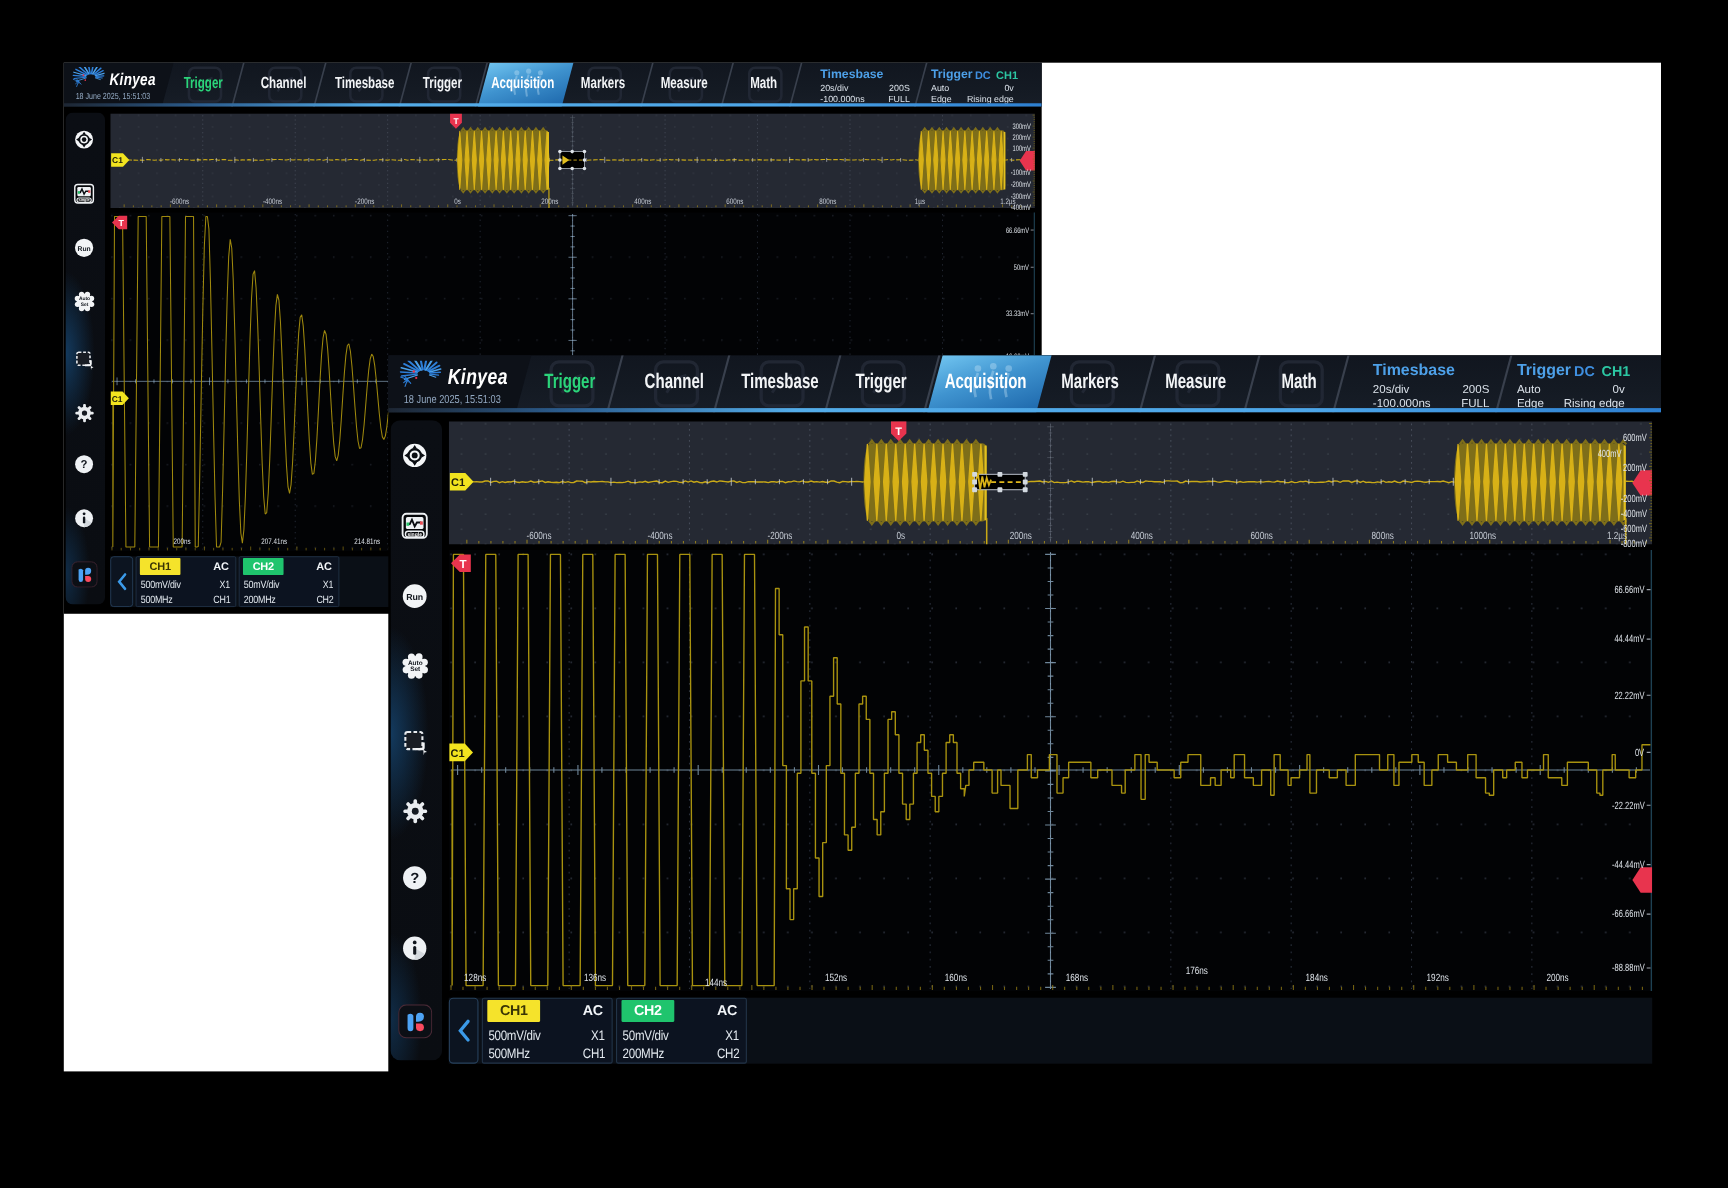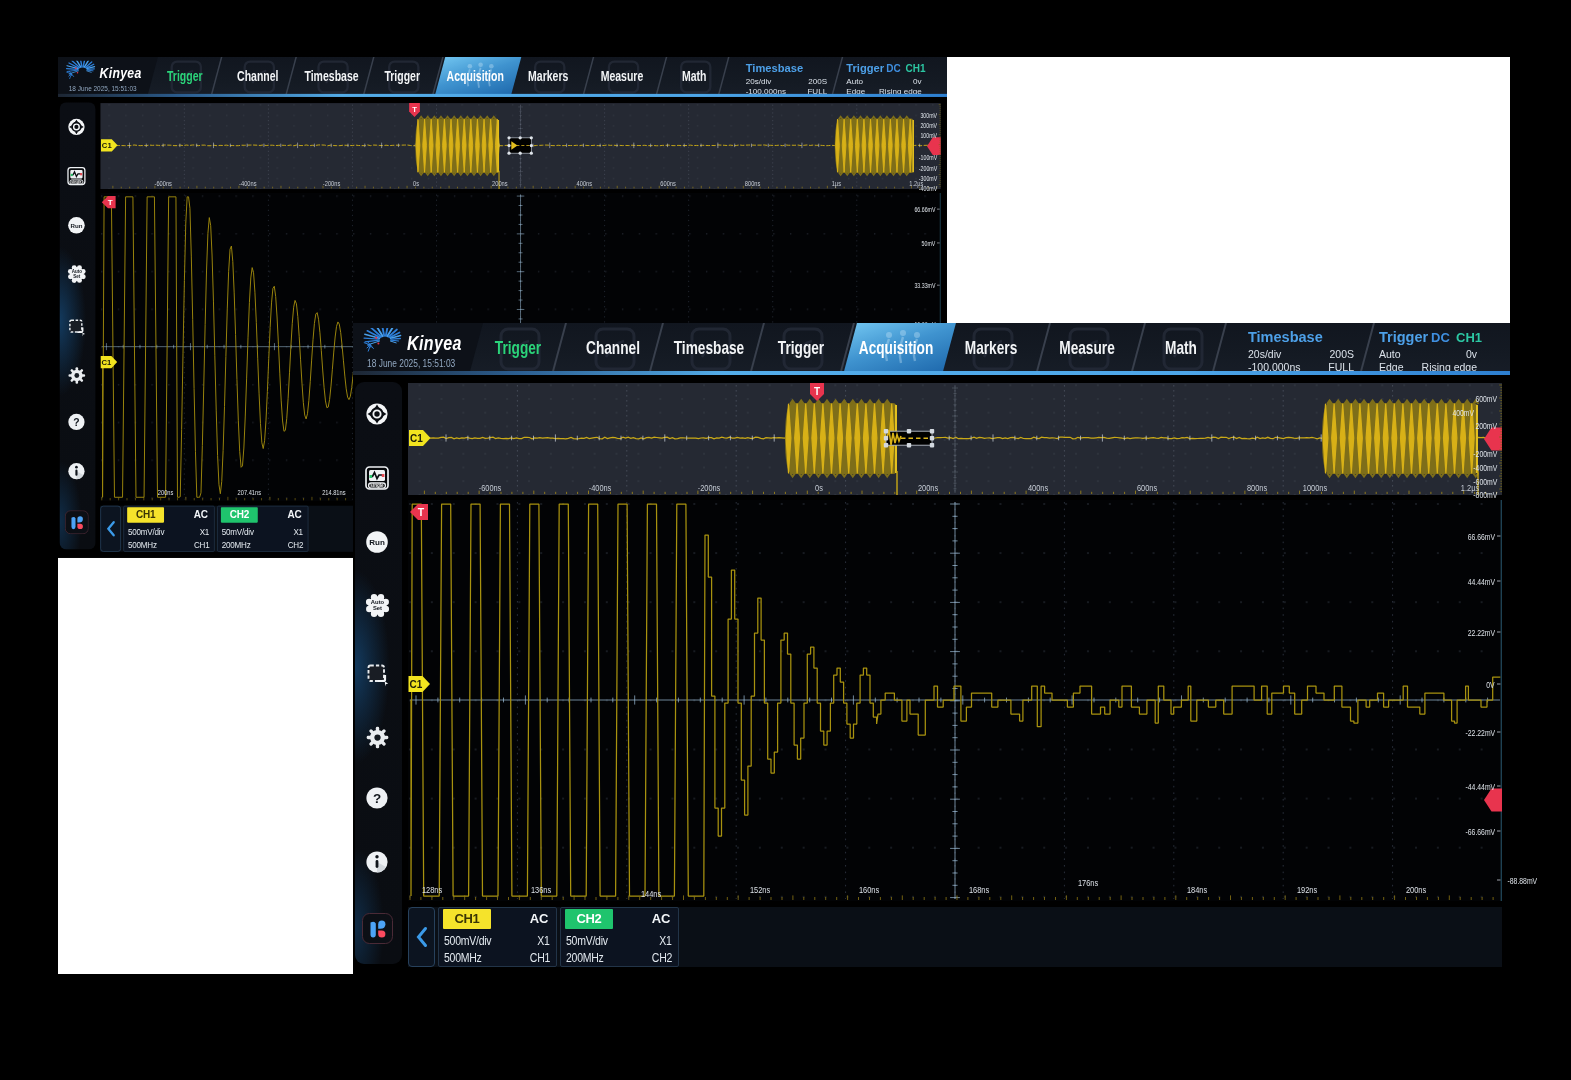--- a/index.html
+++ b/index.html
@@ -605,30 +605,30 @@
     <div class="al ra2" style="left:1096px;top:153px;width:48px"><span class="cxr">-600mV</span></div>
     <div class="al ra2" style="left:1096px;top:166px;width:48px"><span class="cxr">-800mV</span></div>
     <div class="al ctr" style="left:107px;top:158.5px;width:60px"><span class="cxc">-600ns</span></div>
     <div class="al ctr" style="left:216.5px;top:158.5px;width:60px"><span class="cxc">-400ns</span></div>
     <div class="al ctr" style="left:326px;top:158.5px;width:60px"><span class="cxc">-200ns</span></div>
     <div class="al ctr" style="left:435.5px;top:158.5px;width:60px"><span class="cxc">0s</span></div>
     <div class="al ctr" style="left:545px;top:158.5px;width:60px"><span class="cxc">200ns</span></div>
     <div class="al ctr" style="left:654.5px;top:158.5px;width:60px"><span class="cxc">400ns</span></div>
     <div class="al ctr" style="left:764px;top:158.5px;width:60px"><span class="cxc">600ns</span></div>
     <div class="al ctr" style="left:873.5px;top:158.5px;width:60px"><span class="cxc">800ns</span></div>
-    <div class="al ctr" style="left:932px;top:158.5px;width:60px"><span class="cxc">1000ns</span></div>
+    <div class="al ctr" style="left:965px;top:158.5px;width:60px"><span class="cxc">1000ns</span></div>
     <div class="al ctr" style="left:1087px;top:158.5px;width:60px"><span class="cxc">1.2µs</span></div>
     <div class="al ra2" style="left:1094px;top:208px;width:48px"><span class="cxr">66.66mV</span></div>
     <div class="al ra2" style="left:1094px;top:253px;width:48px"><span class="cxr">44.44mV</span></div>
     <div class="al ra2" style="left:1094px;top:304px;width:48px"><span class="cxr">22.22mV</span></div>
     <div class="al ra2" style="left:1094px;top:356px;width:48px"><span class="cxr">0V</span></div>
     <div class="al ra2" style="left:1094px;top:404px;width:48px"><span class="cxr">-22.22mV</span></div>
     <div class="al ra2" style="left:1094px;top:458px;width:48px"><span class="cxr">-44.44mV</span></div>
     <div class="al ra2" style="left:1094px;top:503px;width:48px"><span class="cxr">-66.66mV</span></div>
-    <div class="al ra2" style="left:1136px;top:552px;width:48px"><span class="cxr">-88.88mV</span></div>
+    <div class="al ra2" style="left:1094px;top:552px;width:48px"><span class="cxr">-88.88mV</span></div>
     <div class="al" style="left:51px;top:561px;width:56px;text-align:left"><span class="cxc">128ns</span></div>
     <div class="al" style="left:160.3px;top:561px;width:56px;text-align:left"><span class="cxc">136ns</span></div>
     <div class="al" style="left:269.7px;top:565px;width:56px;text-align:left"><span class="cxc">144ns</span></div>
     <div class="al" style="left:379px;top:561px;width:56px;text-align:left"><span class="cxc">152ns</span></div>
     <div class="al" style="left:488.3px;top:561px;width:56px;text-align:left"><span class="cxc">160ns</span></div>
     <div class="al" style="left:597.6px;top:561px;width:56px;text-align:left"><span class="cxc">168ns</span></div>
     <div class="al" style="left:707px;top:554px;width:56px;text-align:left"><span class="cxc">176ns</span></div>
     <div class="al" style="left:816.3px;top:561px;width:56px;text-align:left"><span class="cxc">184ns</span></div>
     <div class="al" style="left:925.6px;top:561px;width:56px;text-align:left"><span class="cxc">192ns</span></div>
     <div class="al" style="left:1035px;top:561px;width:56px;text-align:left"><span class="cxc">200ns</span></div>

